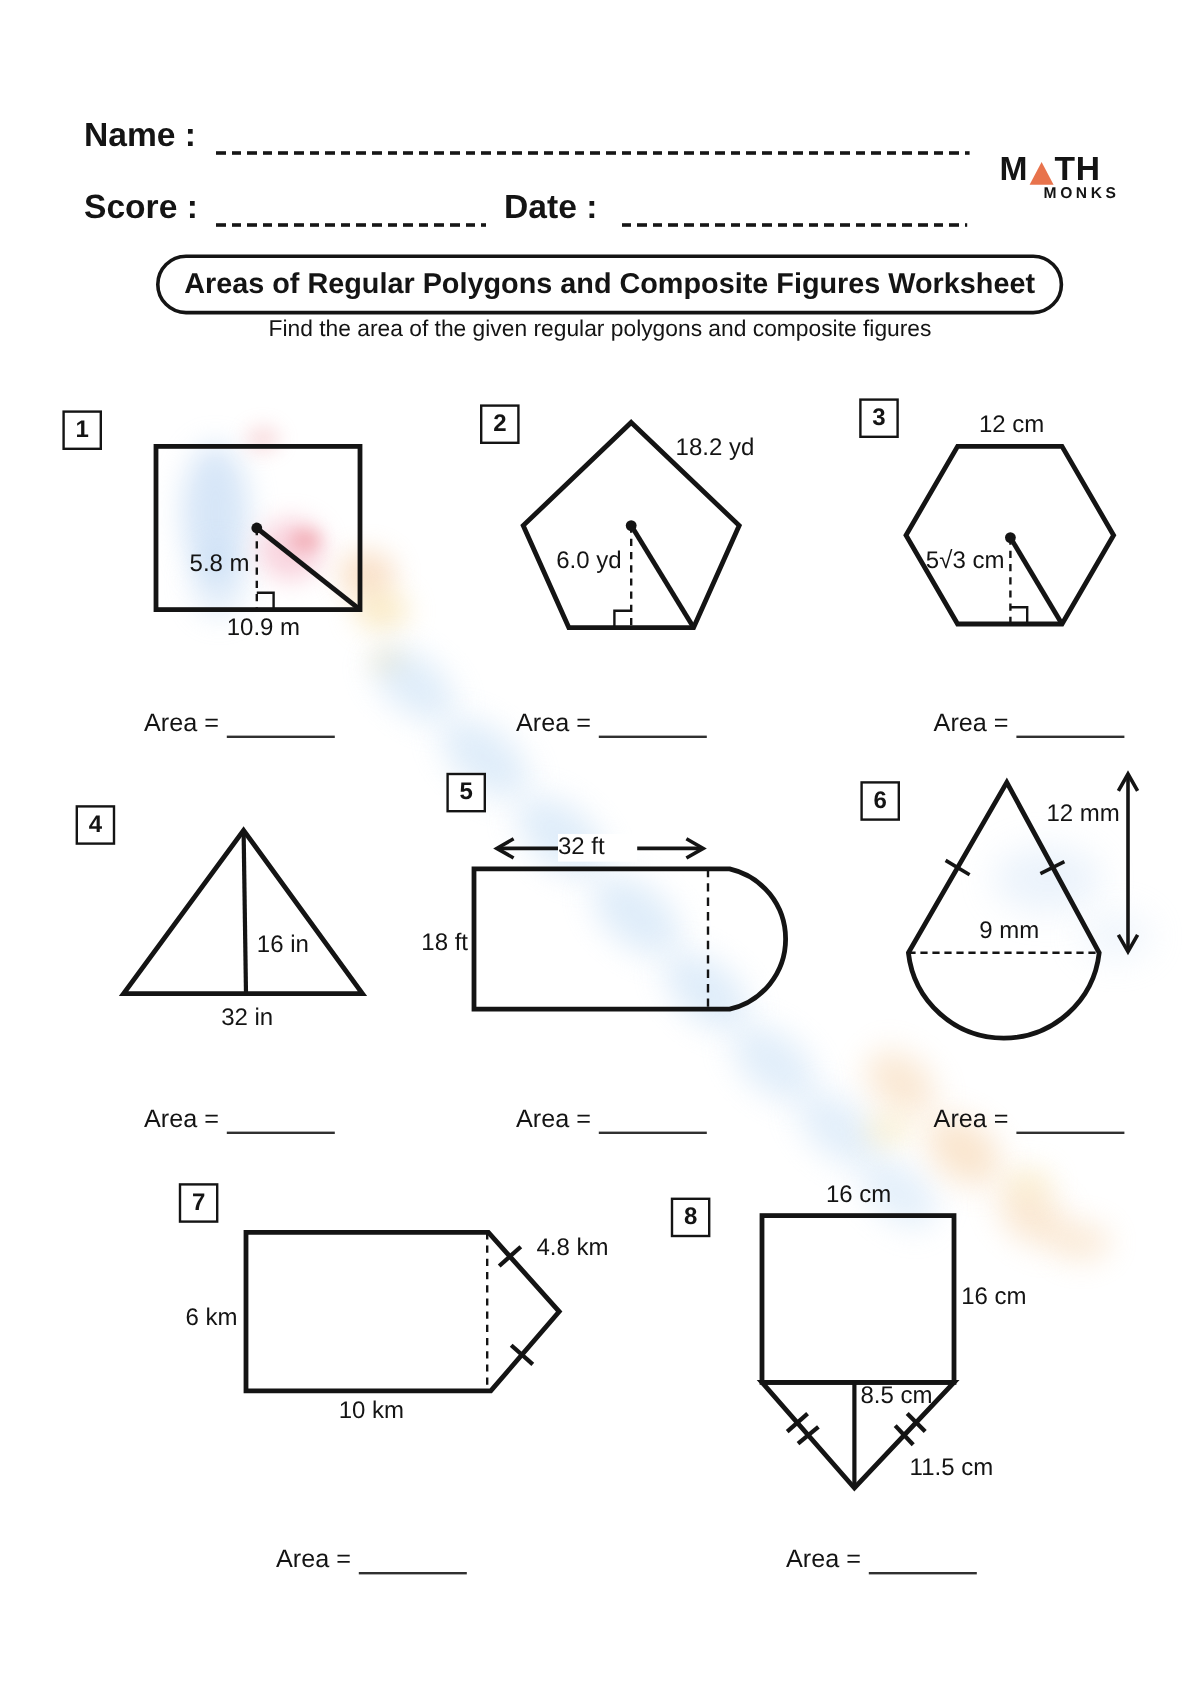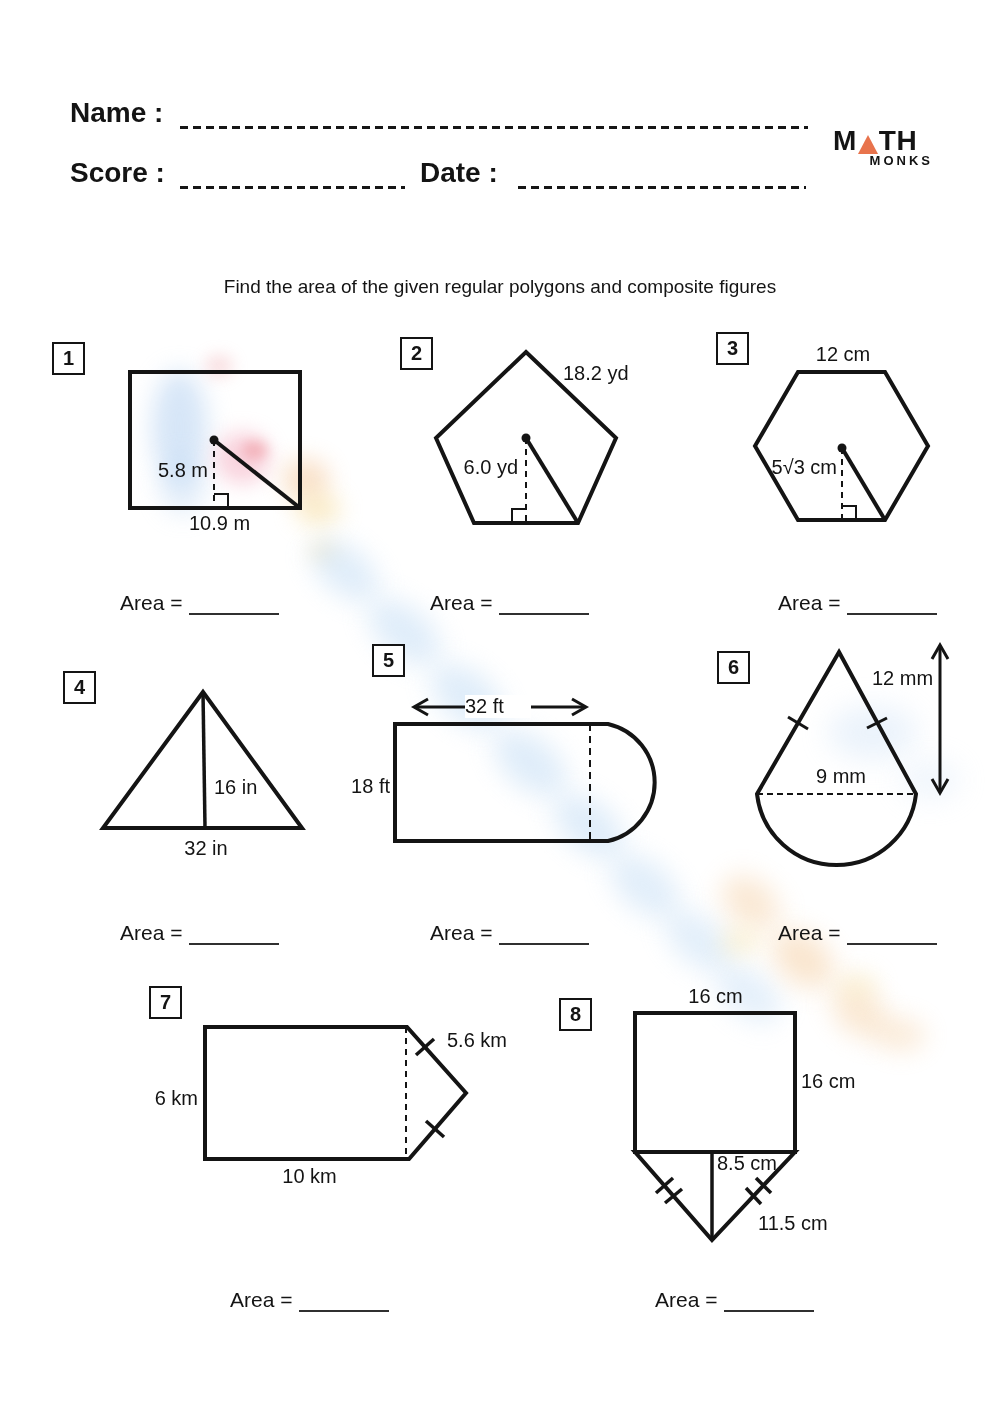--- a/index.html
+++ b/index.html
@@ -12,21 +12,21 @@
              background:repeating-linear-gradient(90deg,#161616 0 8px,transparent 8px 13px);}
   .logo{position:absolute;left:833px;top:127px;width:100px;z-index:2;}
   .logo-line1{display:flex;align-items:flex-end;justify-content:flex-start;
               font-size:28px;font-weight:700;line-height:28px;letter-spacing:0.5px;}
   .logo-tri{display:inline-block;width:0;height:0;border-left:10px solid transparent;
             border-right:10px solid transparent;border-bottom:19px solid #E8734C;margin:0 1px 1px 1px;}
   .logo-line2{font-size:13px;font-weight:700;letter-spacing:3px;text-align:right;margin-top:-2px;}
   .title-box{position:absolute;left:130px;top:212px;width:750px;height:44px;z-index:2;
              border:3.5px solid #141414;border-radius:26px;display:flex;align-items:center;
              justify-content:center;font-size:24px;font-weight:600;background:transparent;}
-  .subtitle{position:absolute;left:0;top:276px;width:1000px;text-align:center;
+  .subtitle{position:absolute;left:0;top:264px;width:1000px;text-align:center;
             font-size:19px;font-weight:500;z-index:2;}
   .numbox{position:absolute;width:29px;height:29px;border:2.5px solid #141414;z-index:2;
           display:flex;align-items:center;justify-content:center;
           font-size:20px;font-weight:700;background:#ffffff;}
   .dim{position:absolute;font-size:20px;z-index:3;white-space:nowrap;}
   .fig{position:absolute;overflow:visible;z-index:2;}
   .area-row{position:absolute;z-index:2;font-size:21px;display:flex;align-items:flex-end;}
   .area-line{display:inline-block;width:90px;height:20px;margin-left:7px;
              border-bottom:2.2px solid #303030;}
   .stroke{stroke:#141414;fill:none;}
@@ -72,20 +72,23 @@
 
   <div class="logo">
     <div class="logo-line1">
       <span>M</span>
       <span class="logo-tri"></span>
       <span>TH</span>
     </div>
     <div class="logo-line2">MONKS</div>
   </div>
 
+  <div class="title-box">
+    <span>Areas of Regular Polygons and Composite Figures Worksheet</span>
+  </div>
   <div class="subtitle">Find the area of the given regular polygons and composite figures</div>
 
   <div class="numbox" style="left:52px;top:342px;">1</div>
   <svg class="fig" style="left:120px;top:360px;" width="200" height="175" viewBox="0 0 200 175">
     <rect class="stroke" x="10" y="12" width="170" height="136" stroke-width="4"></rect>
     <circle cx="94" cy="80" r="4.5" fill="#141414"></circle>
     <line class="stroke" x1="94" y1="80" x2="94" y2="148" stroke-width="2" stroke-dasharray="6 5"></line>
     <path class="stroke" d="M 94 134 H 108 V 148" stroke-width="2"></path>
     <line class="stroke" x1="94" y1="80" x2="180" y2="148" stroke-width="4"></line>
   </svg>
@@ -172,21 +175,21 @@
       <span class="area-line"></span>
   </div>
 
   <div class="numbox" style="left:149px;top:986px;">7</div>
   <svg class="fig" style="left:195px;top:1015px;" width="290" height="155" viewBox="0 0 290 155">
     <polygon class="stroke" points="10,12 212,12 271,78 214,144 10,144" stroke-width="4"></polygon>
     <line class="stroke" x1="211" y1="12" x2="211" y2="144" stroke-width="2" stroke-dasharray="6 5"></line>
     <line class="stroke" x1="221" y1="40" x2="239" y2="24" stroke-width="3.5"></line>
     <line class="stroke" x1="231" y1="106" x2="249" y2="122" stroke-width="3.5"></line>
   </svg>
-  <div class="dim" style="left:447px;top:1029px;">5.6 km</div>
+  <div class="dim" style="left:447px;top:1029px;">4.8 km</div>
   <div class="dim" style="left:148px;top:1087px;width:50px;text-align:right;">6 km</div>
   <div class="dim" style="left:262px;top:1165px;width:95px;text-align:center;">10 km</div>
 
   <div class="numbox" style="left:559px;top:998px;">8</div>
   <svg class="fig" style="left:625px;top:1000px;" width="180" height="250" viewBox="0 0 180 250">
     <rect class="stroke" x="10" y="13" width="160" height="139" stroke-width="4"></rect>
     <polygon class="stroke" points="10,152 170,152 87,240" stroke-width="4"></polygon>
     <line class="stroke" x1="87" y1="152" x2="87" y2="240" stroke-width="3.5"></line>
     <line class="stroke" x1="31" y1="193" x2="48" y2="178" stroke-width="3.5"></line>
     <line class="stroke" x1="40" y1="203" x2="57" y2="189" stroke-width="3.5"></line>

